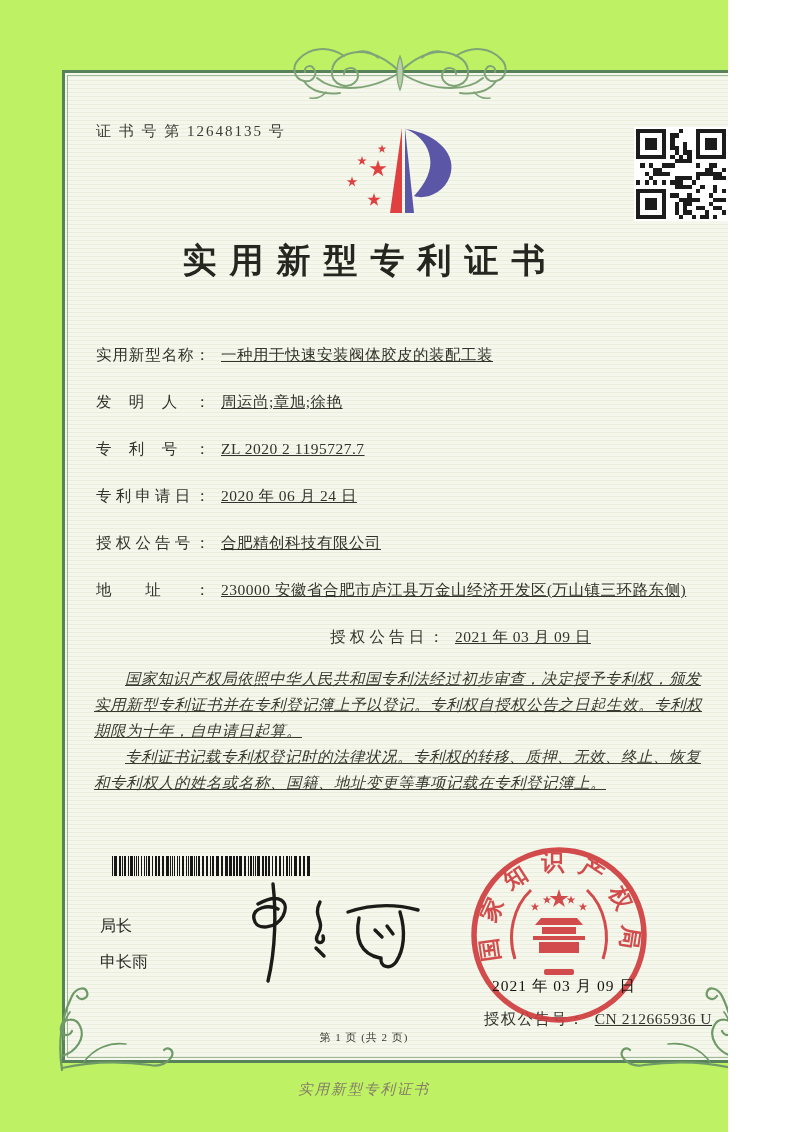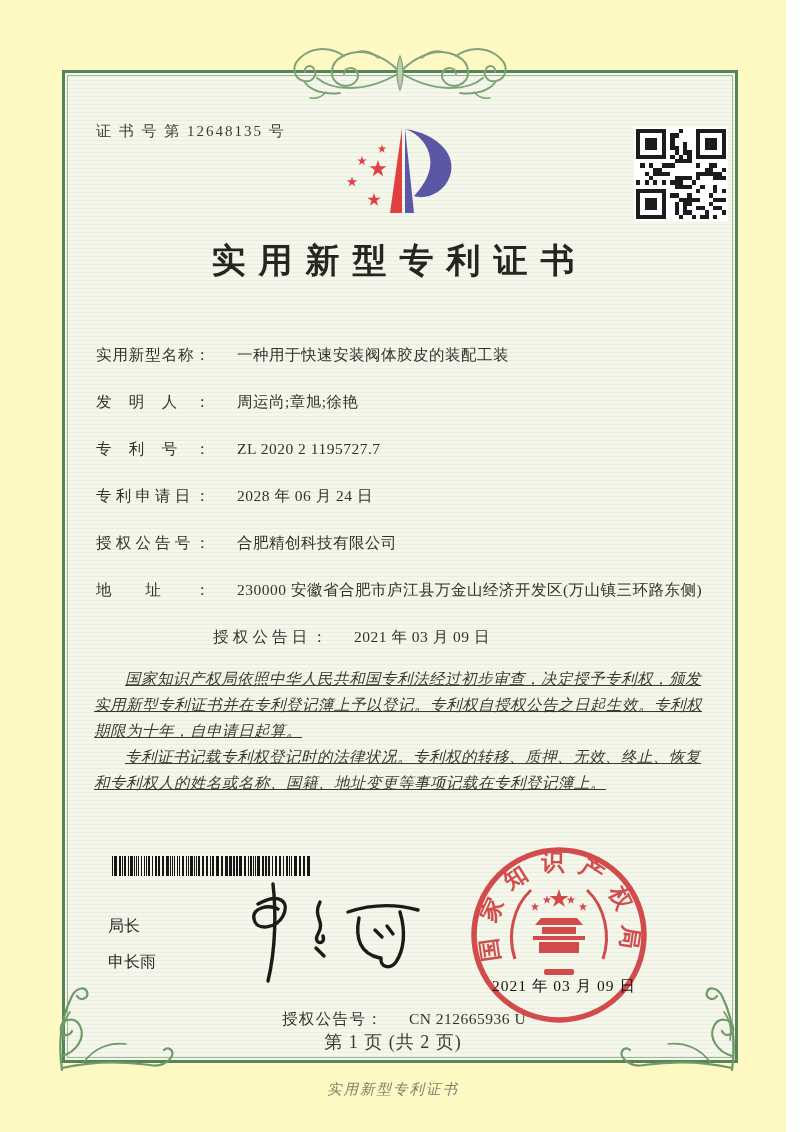--- a/index.html
+++ b/index.html
@@ -1,18 +1,18 @@
 <!DOCTYPE html>
 <html><head>
 <meta charset="utf-8">
 <style>
   * { margin:0; padding:0; box-sizing:border-box; }
   html,body { width:800px; height:1132px; }
   body { font-family:"Liberation Serif","DejaVu Serif",serif; background:#ffffff; color:#2e2d28; }
-  .sheet { position:relative; width:786px; height:1132px; background:#fef9c3; overflow:hidden; }
+  .sheet { position:relative; width:728px; height:1132px; background:#bef264; overflow:hidden; }
 
   
   .frame { position:absolute; left:62px; top:70px; width:676px; height:993px;
            border:3px solid #57825a;
            background:repeating-linear-gradient(to bottom,#f5f7ec 0 3px,#eaeedc 3px 4px); }
   .frame-inner { position:absolute; left:2px; top:2px; right:2px; bottom:2px;
            border:1px solid #9db894; }
 
   .orn { position:absolute; pointer-events:none; }
   .orn-top { left:280px; top:42px; }
@@ -22,42 +22,42 @@
   
   .cert-no { position:absolute; left:96px; top:122px; font-size:15px; letter-spacing:2px; color:#3c3b34; }
   .logo { position:absolute; left:332px; top:112px; }
   .qr   { position:absolute; left:634px; top:127px; background:#fff; padding:2px; }
 
   .title { position:absolute; left:0; top:238px; width:100%; text-align:center;
            font-size:34px; font-weight:600; letter-spacing:13px; color:#262620; text-indent:13px; }
 
   
   .fields { position:absolute; left:96px; top:344px; width:616px; font-size:15.5px; color:#33322b; }
-  .frow { display:flex; align-items:center; margin-bottom:26px; line-height:21px; }
+  .frow { display:flex; align-items:flex-end; margin-bottom:26px; line-height:21px; }
   .flabel { display:inline-block; width:114px; flex:0 0 114px;
             text-align:justify; text-align-last:justify; }
-  .fvalue { margin-left:27px; max-width:478px; letter-spacing:0.5px; }
+  .fvalue { margin-left:11px; max-width:478px; letter-spacing:0.5px;text-decoration:underline; }
   .grant-row { display:flex;flex-direction:column; }
   .grant-left { display:flex; width:382px; flex:0 0 382px; }
   .grant-right { display:flex; }
   .grant-right .flabel { width:100px; flex:0 0 100px; }
 
   
   .paras { position:absolute; left:94px; top:666px; width:614px;
            font-size:15.5px; line-height:26px; color:#3b3a30; font-style:italic;text-decoration:underline; }
   .paras p { text-indent:2em; letter-spacing:0.5px; }
 
   
   .barcode { position:absolute; left:112px; top:856px; }
-  .director { position:absolute; left:100px; top:908px; font-size:16px; color:#2c2b26; line-height:36px;margin-left:8px; }
+  .director { position:absolute; left:100px; top:908px; font-size:16px; color:#2c2b26; line-height:36px; }
   .signature { position:absolute; left:228px; top:878px; }
   .seal { position:absolute; left:470px; top:846px; opacity:0.9; }
   .seal-date { position:absolute; left:492px; top:976px; font-size:15.5px; letter-spacing:1px; color:#15140f; }
   .page-info { position:absolute; left:0; top:1030px; width:100%; text-align:center;
-               font-size:18px; color:#3c3b34; letter-spacing:1px; }
+               font-size:11px; color:#3c3b34; letter-spacing:1px; }
   .back-note { position:absolute; left:0; top:1080px; width:100%; text-align:center;
                font-size:14.5px; color:#857c68; letter-spacing:2px; font-style:italic; }
   svg { display:block; }
   .defs-holder { position:absolute; width:0; height:0; overflow:hidden; }
 </style>
 </head>
 <body>
 
 <svg class="defs-holder" aria-hidden="true">
   <defs>
@@ -330,21 +330,21 @@
     <div class="frow">
       <span class="flabel">发明人：</span>
       <span class="fvalue">周运尚;章旭;徐艳</span>
     </div>
     <div class="frow">
       <span class="flabel">专利号：</span>
       <span class="fvalue">ZL 2020 2 1195727.7</span>
     </div>
     <div class="frow">
       <span class="flabel">专利申请日：</span>
-      <span class="fvalue">2028 年 06 月 24 日</span>
+      <span class="fvalue">2020 年 06 月 24 日</span>
     </div>
     <div class="frow">
       <span class="flabel">授权公告号：</span>
       <span class="fvalue">合肥精创科技有限公司</span>
     </div>
     <div class="frow">
       <span class="flabel">地址：</span>
       <span class="fvalue">230000 安徽省合肥市庐江县万金山经济开发区(万山镇三环路东侧)</span>
     </div>
     <div class="frow grant-row">

